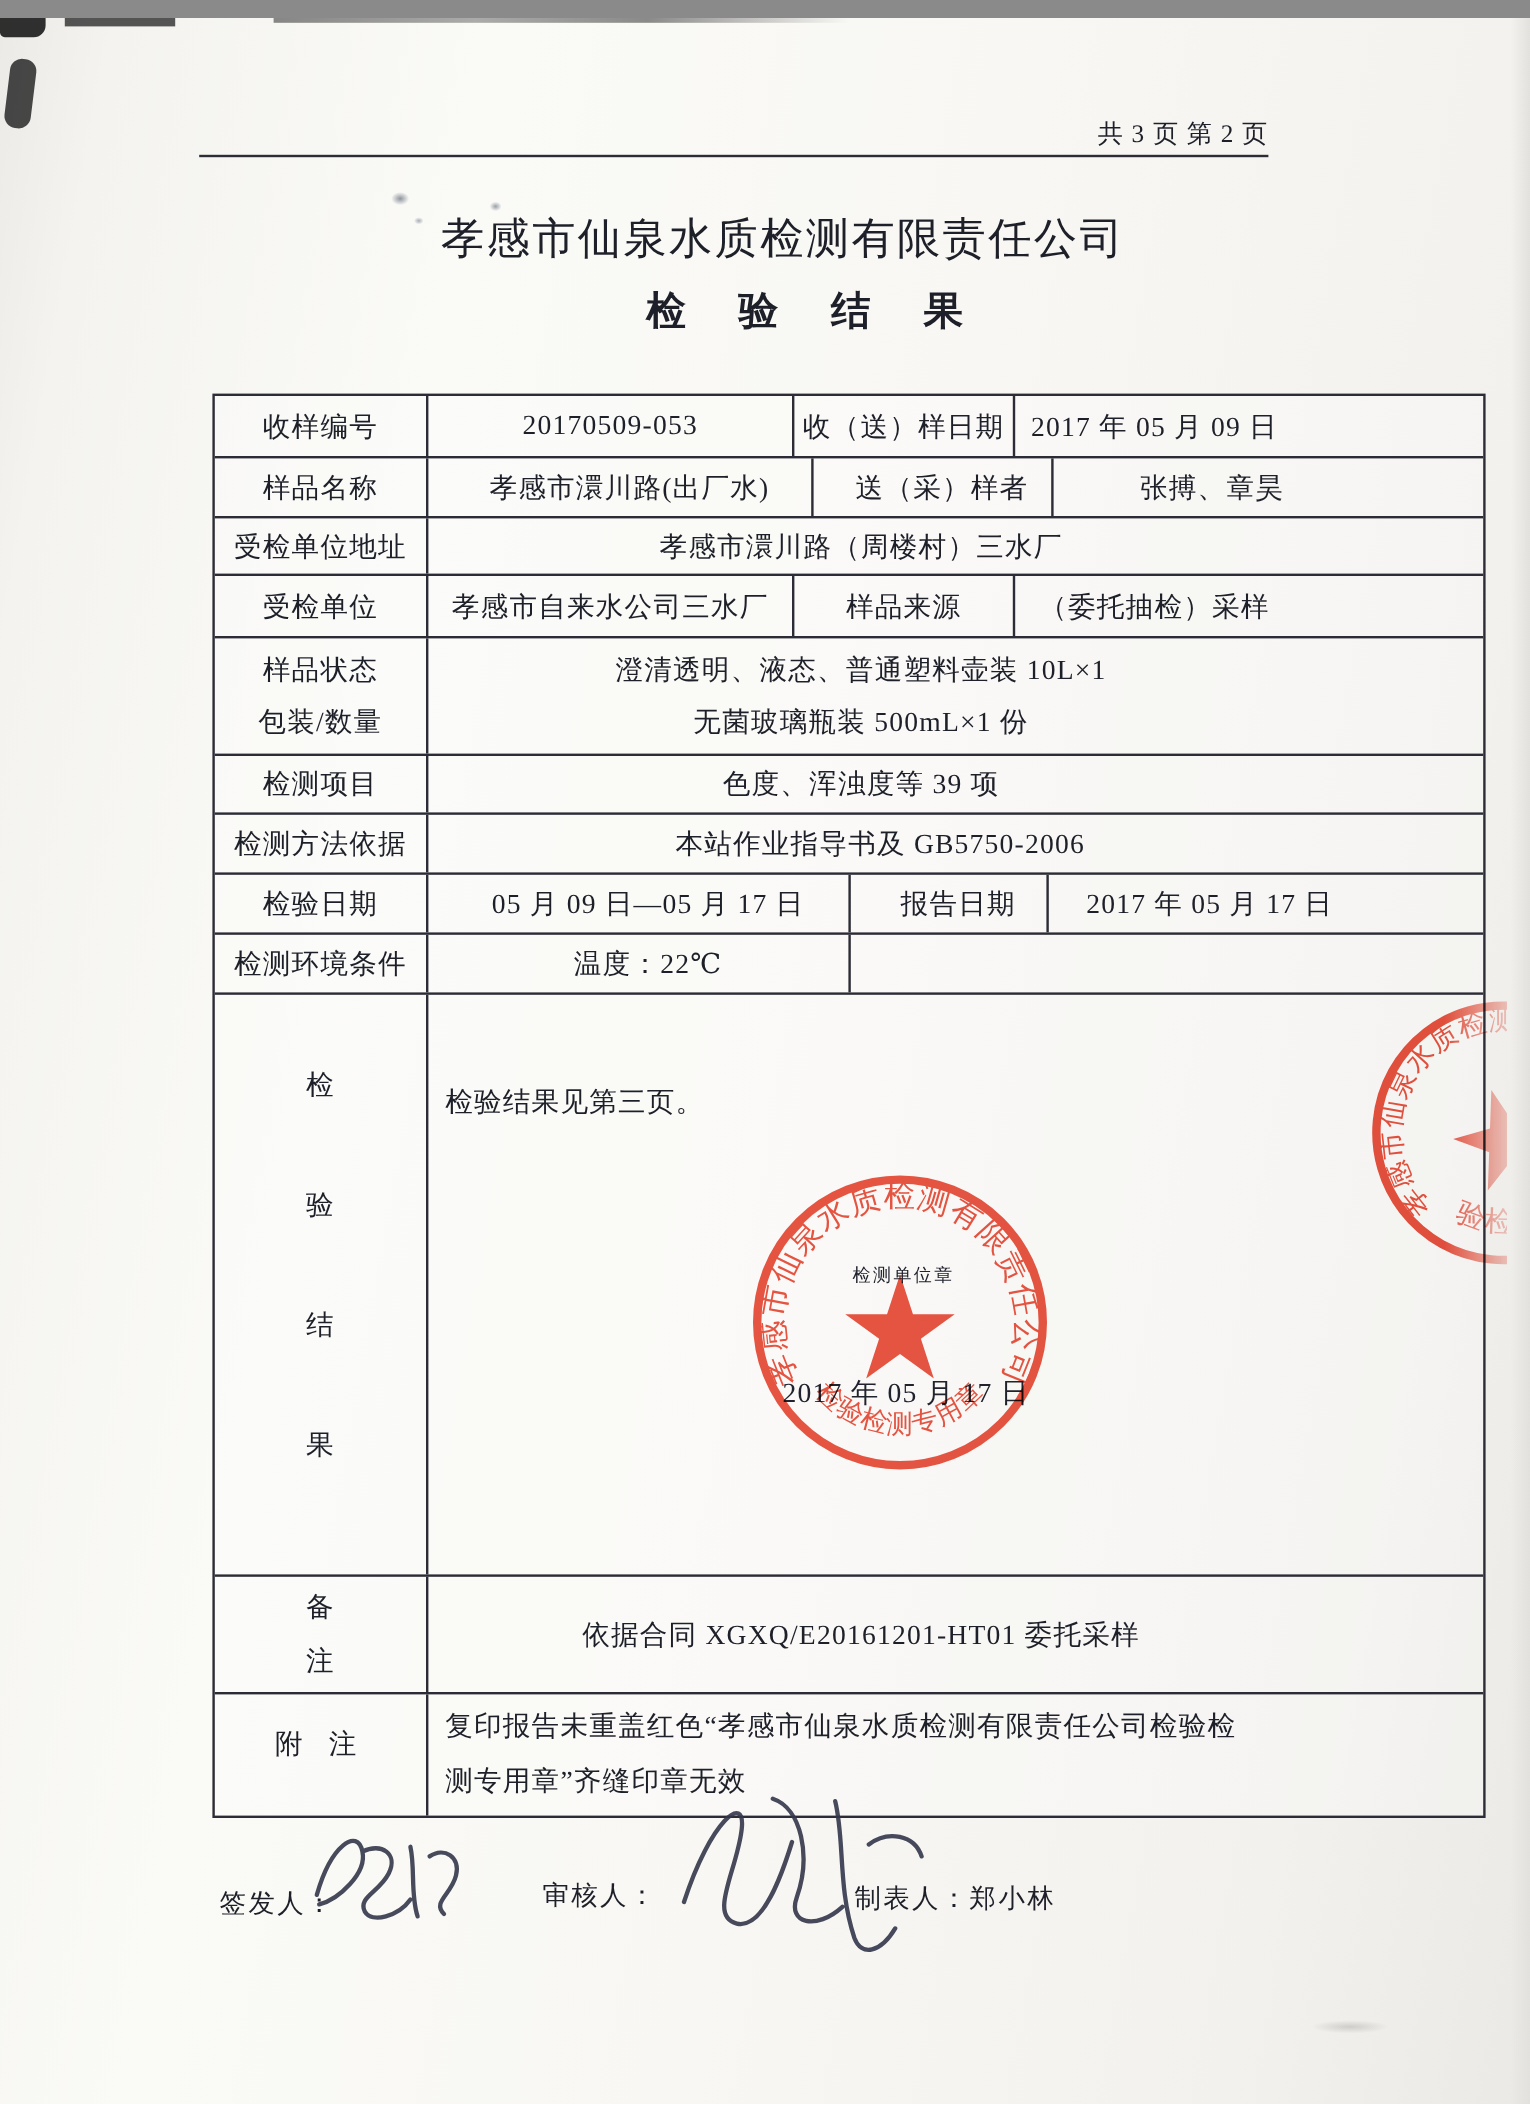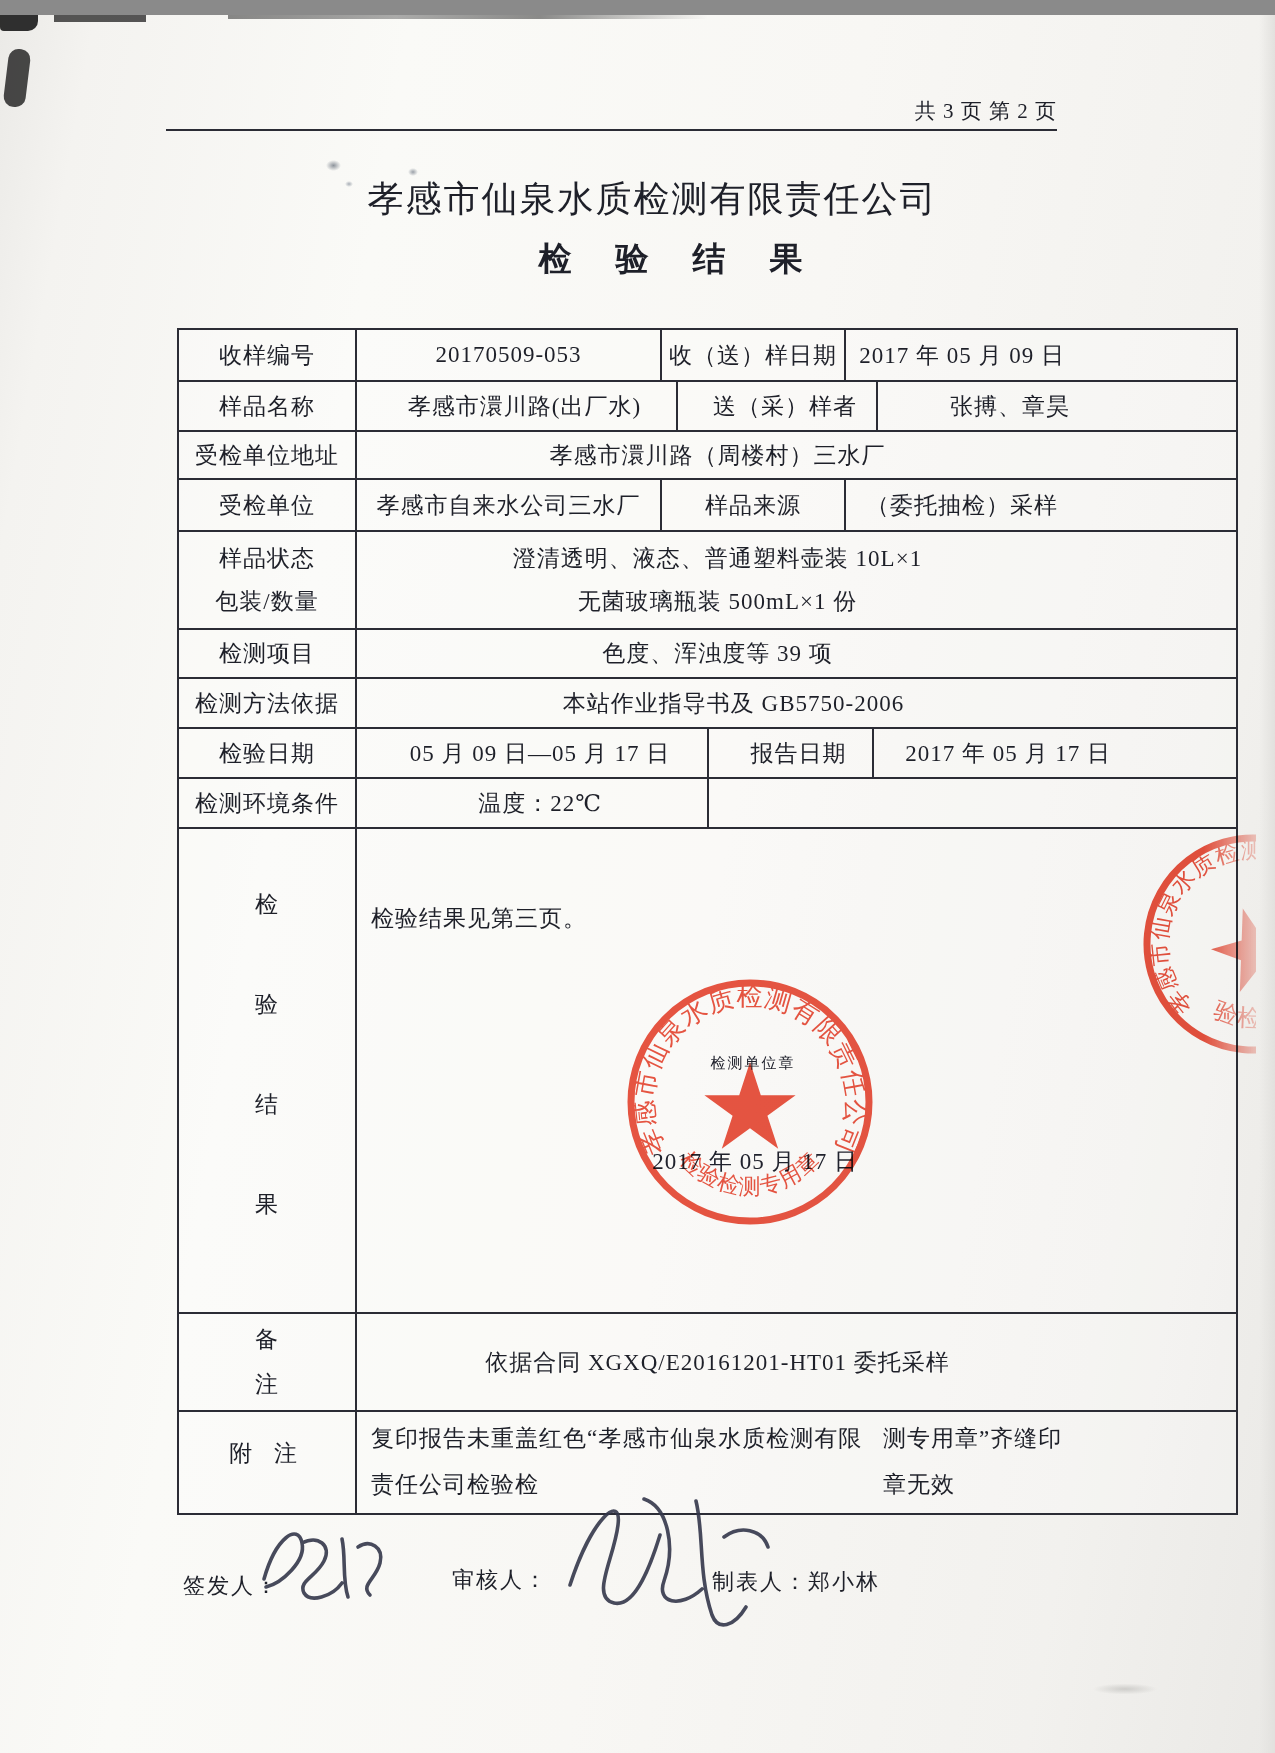--- a/index.html
+++ b/index.html
@@ -55,21 +55,21 @@
   .result-note { position:absolute; left:14px; top:74px; font-size:23px; letter-spacing:1px; }
   .stamp-caption { position:absolute; left:396px; top:234px; transform:translate(-50%,-50%);
                    font-size:15px; letter-spacing:2px; color:#20222d; white-space:nowrap; z-index:1; }
   .stamp-date { position:absolute; left:398px; top:332px; transform:translate(-50%,-50%);
                 font-size:23px; letter-spacing:1px; color:#20222d; white-space:nowrap; z-index:1; }
   .stamp-wrap { position:absolute; left:263px; top:143px; width:260px; height:260px;
                 mix-blend-mode:multiply; opacity:.9; z-index:2; }
 
   
   .remark-label { flex-direction:column; justify-content:center; gap:14px; }
-  .appendix-content { flex-direction:row; align-items:flex-start; justify-content:flex-start;
+  .appendix-content { flex-direction:column; align-items:flex-start; justify-content:flex-start;
                       padding:4px 0 0 14px; text-align:left; }
   .appendix-content > span { display:block; line-height:46px; }
   .appendix-label-cell { align-items:flex-start; padding-top:26px; letter-spacing:8px; }
 
   
   .edge-stamp { position:absolute; left:1140px; top:806px; width:116px; height:250px; overflow:hidden;
                 mix-blend-mode:multiply; opacity:.92;
                 -webkit-mask-image:linear-gradient(90deg,rgba(0,0,0,1) 55%,rgba(0,0,0,.3) 100%);
                 mask-image:linear-gradient(90deg,rgba(0,0,0,1) 55%,rgba(0,0,0,.3) 100%); }
   .edge-stamp svg { position:absolute; left:-12px; top:-2px; }

